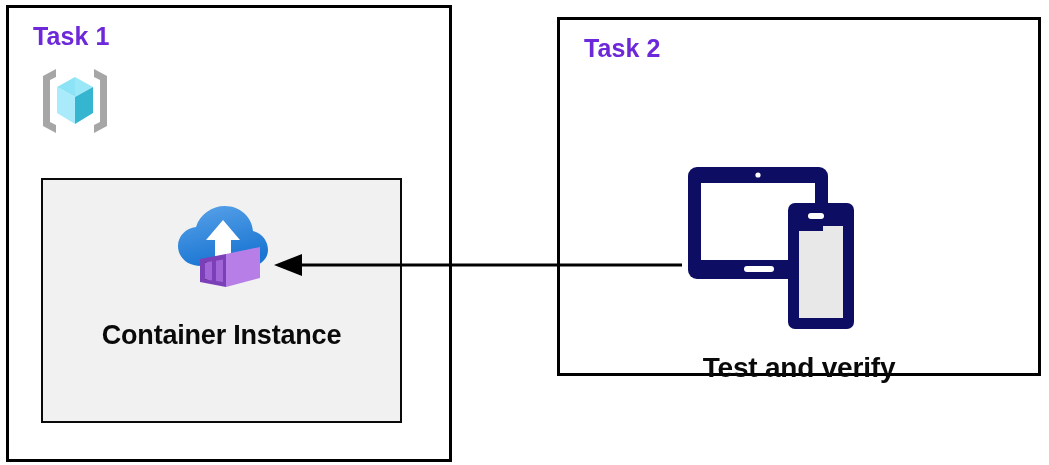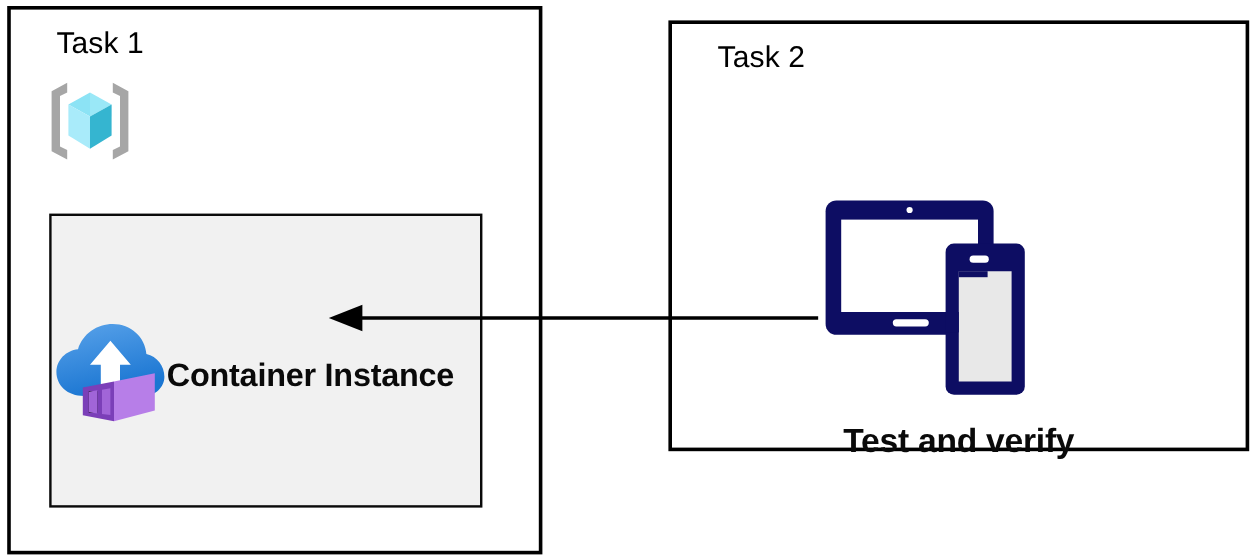--- a/index.html
+++ b/index.html
@@ -40,25 +40,24 @@
     top: 17px;
     width: 484px;
     height: 359px;
   }
 
   .panel-title {
     position: absolute;
     left: 24px;
     top: 14px;
     font-size: 25px;
-    font-weight: normal;
-    color: #000000;
+    font-weight: bold;
+    color: #6d28d9;
     letter-spacing: 0.1px;
     white-space: nowrap;
-    margin-left: 14px;
   }
 
   
   .rg-row {
     position: absolute;
     left: 28px;
     top: 55px;
     display: flex;
     align-items: center;
     gap: 14px;
@@ -80,21 +79,21 @@
   #container-box {
     position: absolute;
     left: 32px;
     top: 170px;
     width: 361px;
     height: 245px;
     background: #f1f1f1;
     border: 2px solid #0a0a0a;
     box-sizing: border-box;
     display: flex;
-    flex-direction: row;
+    flex-direction: column;
     align-items: center;
   }
   .aci-icon {
     width: 96px;
     height: 92px;
     display: block;
     margin-top: 22px;
   }
   .aci-label {
     margin-top: 26px;

